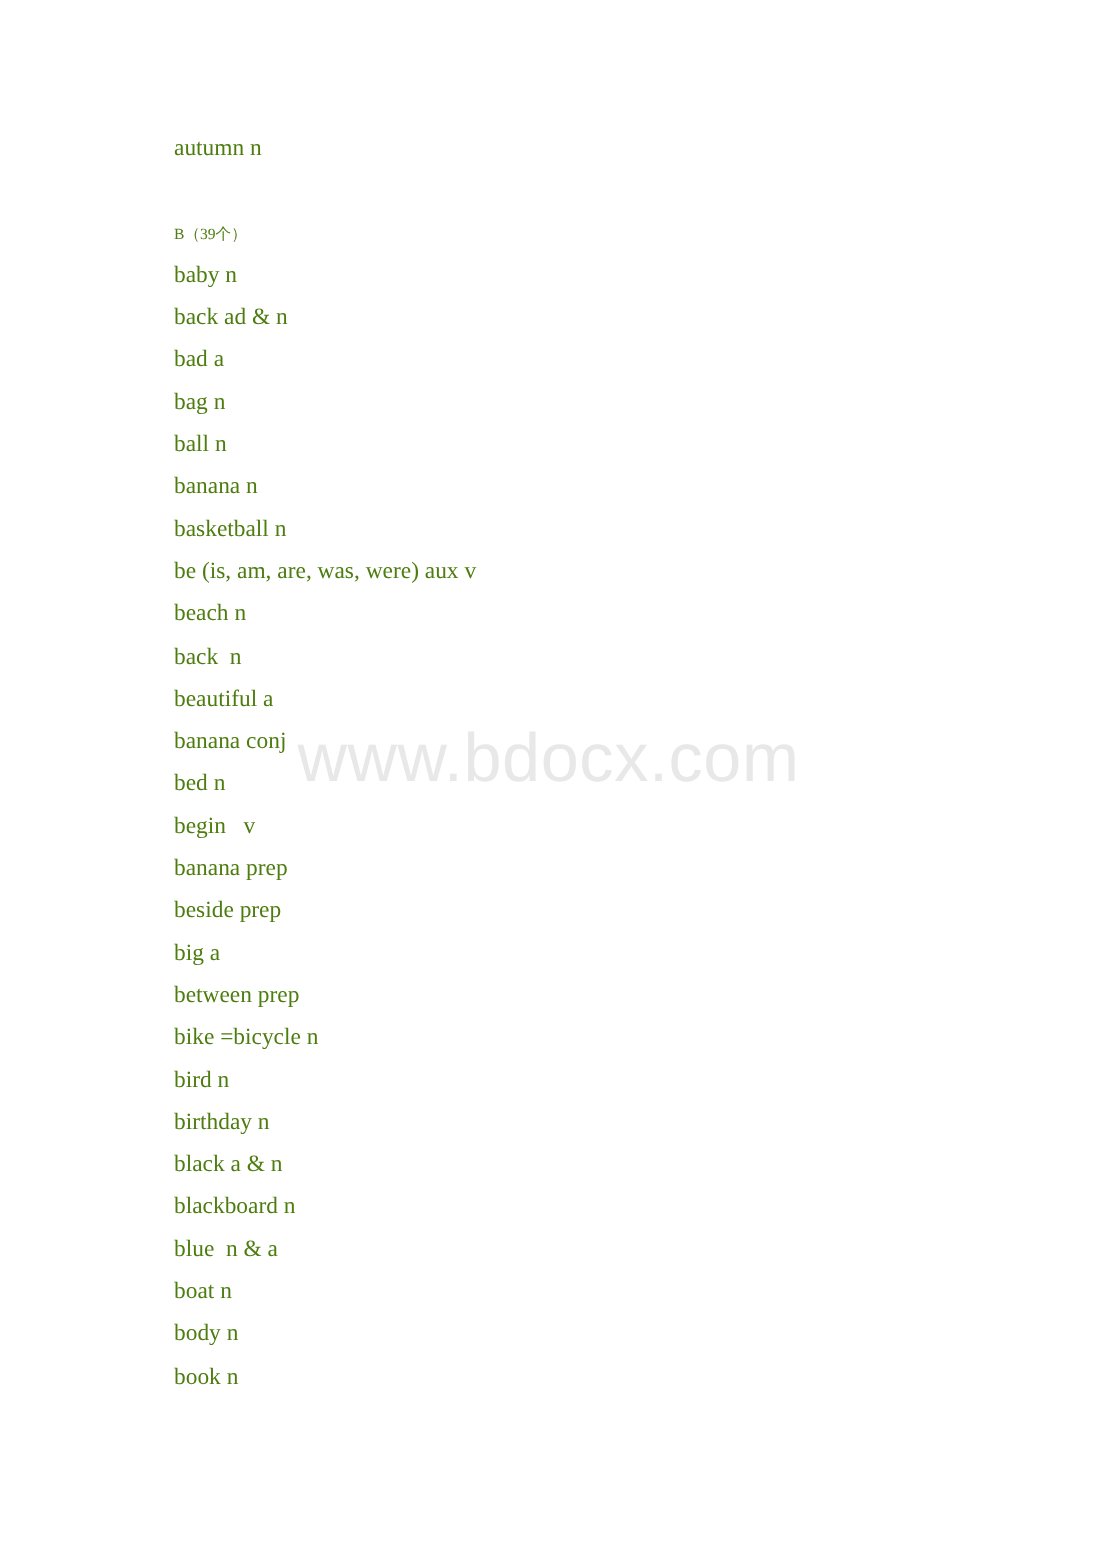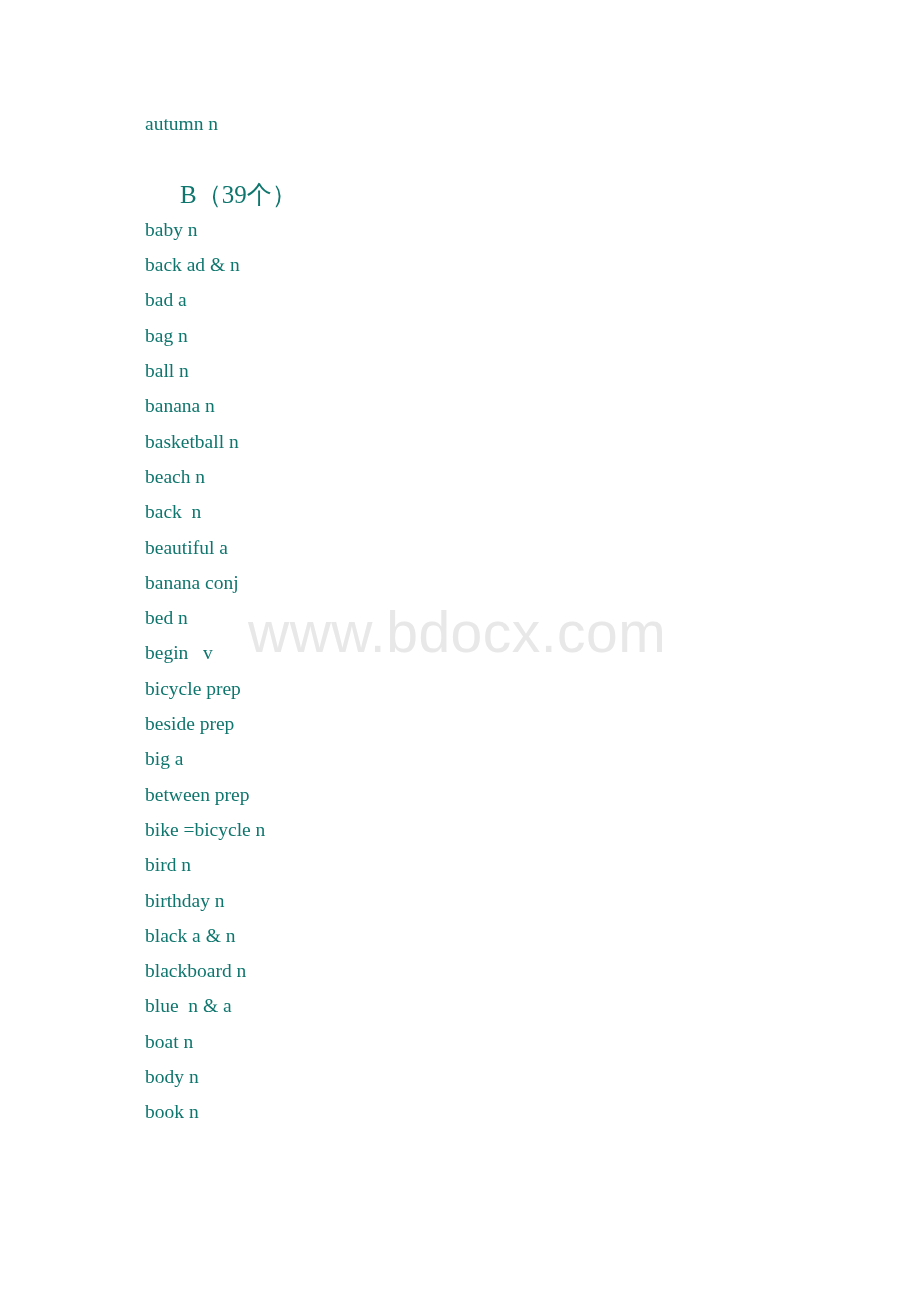--- a/index.html
+++ b/index.html
@@ -39,59 +39,59 @@
     position: absolute;
     left: 145px;
     top: 106px;
     width: 700px;
     z-index: 1;
   }
 
   .line {
     font-size: 19.5px;
     line-height: 35.3px;
-    color: #0f766e;
+    color: #4d7c0f;
     white-space: pre;
     font-family: "Liberation Serif", "DejaVu Serif", serif;
   }
 
   .line.blank {
     color: transparent;
   }
 
   .line.section-head {
-    font-size: 25px;
-    margin-left: 35px;
+    font-size: 13px;
   }
 </style>
 </head>
 <body>
 
 <div class="page">
 
   <div class="watermark">www.bdocx.com</div>
 
   <div class="content">
       <div class="line">autumn n</div>
       <div class="line blank"> </div>
       <div class="line section-head">B（39个）</div>
       <div class="line">baby n</div>
       <div class="line">back ad &amp; n</div>
       <div class="line">bad a</div>
       <div class="line">bag n</div>
       <div class="line">ball n</div>
       <div class="line">banana n</div>
       <div class="line">basketball n</div>
+      <div class="line">be (is, am, are, was, were) aux v</div>
       <div class="line">beach n</div>
       <div class="line">back  n</div>
       <div class="line">beautiful a</div>
       <div class="line">banana conj</div>
       <div class="line">bed n</div>
       <div class="line">begin   v</div>
-      <div class="line">bicycle prep</div>
+      <div class="line">banana prep</div>
       <div class="line">beside prep</div>
       <div class="line">big a</div>
       <div class="line">between prep</div>
       <div class="line">bike =bicycle n</div>
       <div class="line">bird n</div>
       <div class="line">birthday n</div>
       <div class="line">black a &amp; n</div>
       <div class="line">blackboard n</div>
       <div class="line">blue  n &amp; a</div>
       <div class="line">boat n</div>

